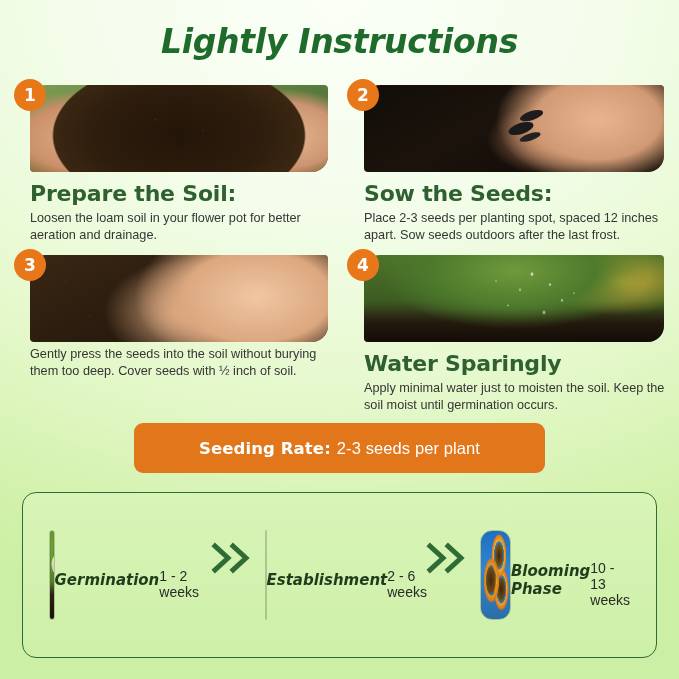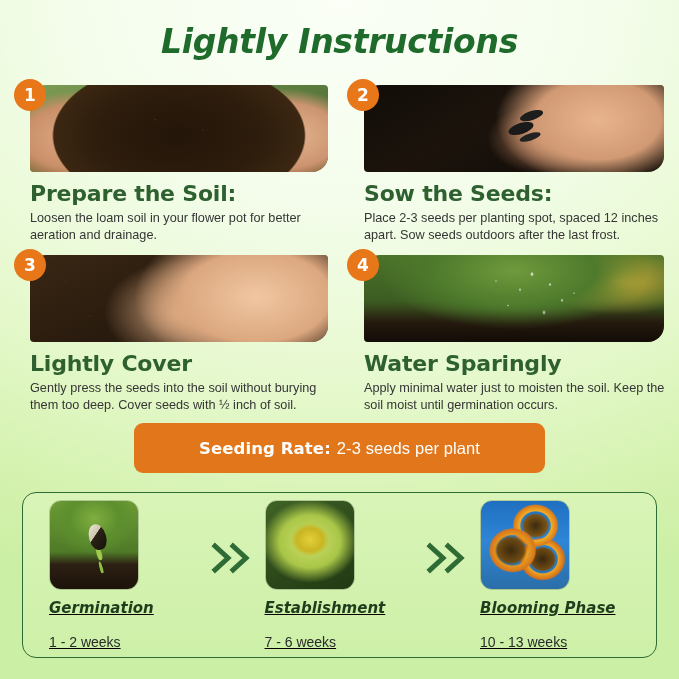--- a/index.html
+++ b/index.html
@@ -198,23 +198,21 @@
     border-radius: 14px;
     background: linear-gradient(180deg, #d9f4b7 0%, #cdf0a8 100%);
     display: flex;
     align-items: center;
     justify-content: space-between;
     padding: 0 26px;
   }
   .tl-stage {
     width: 150px;
     display: flex;
-    flex-direction: column;
-    align-items: flex-start;
-    text-decoration: underline;
+    align-items: center;
   }
   .tl-thumb {
     position: relative;
     width: 88px;
     height: 88px;
     border-radius: 12px;
     overflow: hidden;
     border: 1px solid rgba(0,0,0,.18);
   }
   .tl-name {
@@ -289,21 +287,20 @@
       <div class="step-badge">2</div>
       <div class="step-heading">Sow the Seeds:</div>
       <div class="step-body">Place 2-3 seeds per planting spot, spaced 12 inches apart. Sow seeds outdoors after the last frost.</div>
     </div>
 
     <div class="step">
       <div class="step-photo">
         <div class="ph ph-cover"></div>
       </div>
       <div class="step-badge">3</div>
-      <div class="step-heading">Lightly Cover</div>
       <div class="step-body">Gently press the seeds into the soil without burying them too deep. Cover seeds with ½ inch of soil.</div>
     </div>
 
     <div class="step col2">
       <div class="step-photo">
         <div class="ph ph-water"></div>
       </div>
       <div class="step-badge">4</div>
       <div class="step-heading">Water Sparingly</div>
       <div class="step-body">Apply minimal water just to moisten the soil. Keep the soil moist until germination occurs.</div>
@@ -329,21 +326,21 @@
     <svg class="tl-arrow" viewBox="0 0 46 34">
       <path d="M6 5 L19 17 L6 29" fill="none" stroke="#2f6b35" stroke-width="5" stroke-linecap="square" stroke-linejoin="miter"></path>
       <path d="M24 5 L37 17 L24 29" fill="none" stroke="#2f6b35" stroke-width="5" stroke-linecap="square" stroke-linejoin="miter"></path>
     </svg>
 
     <div class="tl-stage">
       <div class="tl-thumb">
         <div class="ph th-estab"></div>
       </div>
       <div class="tl-name">Establishment</div>
-      <div class="tl-dur">7 - 6 weeks</div>
+      <div class="tl-dur">2 - 6 weeks</div>
     </div>
 
     <svg class="tl-arrow" viewBox="0 0 46 34">
       <path d="M6 5 L19 17 L6 29" fill="none" stroke="#2f6b35" stroke-width="5" stroke-linecap="square" stroke-linejoin="miter"></path>
       <path d="M24 5 L37 17 L24 29" fill="none" stroke="#2f6b35" stroke-width="5" stroke-linecap="square" stroke-linejoin="miter"></path>
     </svg>
 
     <div class="tl-stage">
       <div class="tl-thumb">
         <div class="ph th-bloom"></div>

